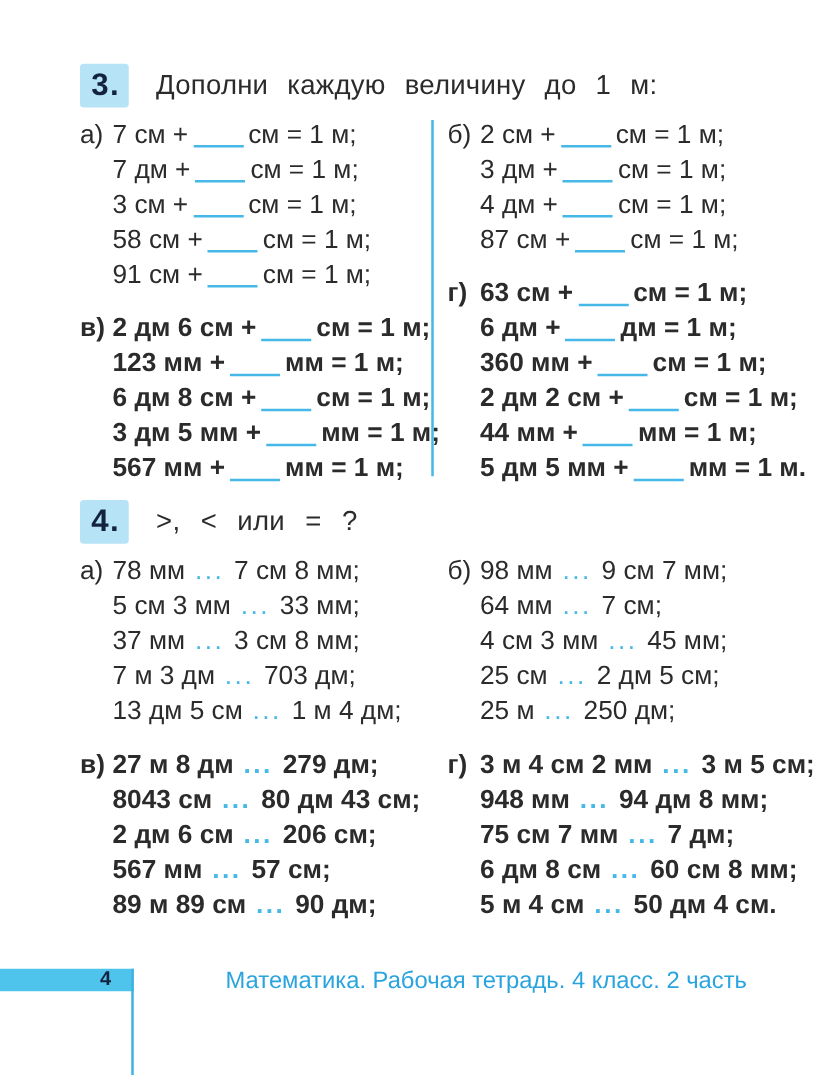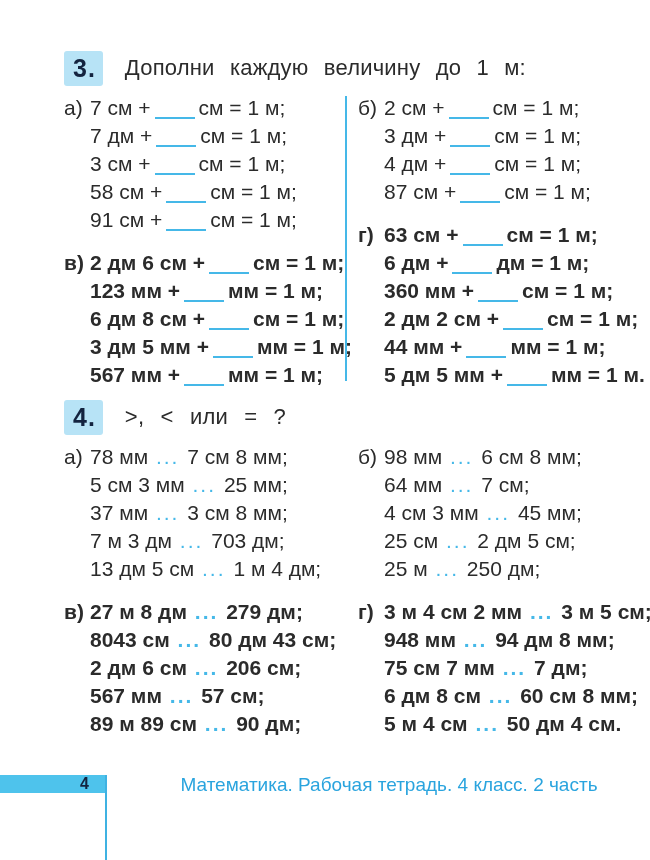--- a/index.html
+++ b/index.html
@@ -185,21 +185,21 @@
   <section class="exercise-4">
     <div class="ex-header">
       <span class="badge">4.</span>
       <span class="ex-title ex4-title">&gt;, &lt; или = ?</span>
     </div>
     <div class="ex-body" id="ex4-body">
       <div class="col">
           <div class="group">
   <div class="row"><span class="glabel">а)</span><span class="left">78 мм</span> <span class="dots">...</span> <span class="right">7 см 8 мм;</span></div>
 
-  <div class="row"><span class="glabel"></span><span class="left">5 см 3 мм</span> <span class="dots">...</span> <span class="right">25 мм;</span></div>
+  <div class="row"><span class="glabel"></span><span class="left">5 см 3 мм</span> <span class="dots">...</span> <span class="right">33 мм;</span></div>
 
   <div class="row"><span class="glabel"></span><span class="left">37 мм</span> <span class="dots">...</span> <span class="right">3 см 8 мм;</span></div>
 
   <div class="row"><span class="glabel"></span><span class="left">7 м 3 дм</span> <span class="dots">...</span> <span class="right">703 дм;</span></div>
 
   <div class="row"><span class="glabel"></span><span class="left">13 дм 5 см</span> <span class="dots">...</span> <span class="right">1 м 4 дм;</span></div>
 </div>
           <div class="group">
   <div class="row"><span class="glabel">в)</span><span class="left">27 м 8 дм</span> <span class="dots">...</span> <span class="right">279 дм;</span></div>
 
@@ -207,21 +207,21 @@
 
   <div class="row"><span class="glabel"></span><span class="left">2 дм 6 см</span> <span class="dots">...</span> <span class="right">206 см;</span></div>
 
   <div class="row"><span class="glabel"></span><span class="left">567 мм</span> <span class="dots">...</span> <span class="right">57 см;</span></div>
 
   <div class="row"><span class="glabel"></span><span class="left">89 м 89 см</span> <span class="dots">...</span> <span class="right">90 дм;</span></div>
 </div>
         </div>
       <div class="col">
           <div class="group">
-  <div class="row"><span class="glabel">б)</span><span class="left">98 мм</span> <span class="dots">...</span> <span class="right">6 см 8 мм;</span></div>
+  <div class="row"><span class="glabel">б)</span><span class="left">98 мм</span> <span class="dots">...</span> <span class="right">9 см 7 мм;</span></div>
 
   <div class="row"><span class="glabel"></span><span class="left">64 мм</span> <span class="dots">...</span> <span class="right">7 см;</span></div>
 
   <div class="row"><span class="glabel"></span><span class="left">4 см 3 мм</span> <span class="dots">...</span> <span class="right">45 мм;</span></div>
 
   <div class="row"><span class="glabel"></span><span class="left">25 см</span> <span class="dots">...</span> <span class="right">2 дм 5 см;</span></div>
 
   <div class="row"><span class="glabel"></span><span class="left">25 м</span> <span class="dots">...</span> <span class="right">250 дм;</span></div>
 </div>
           <div class="group">

